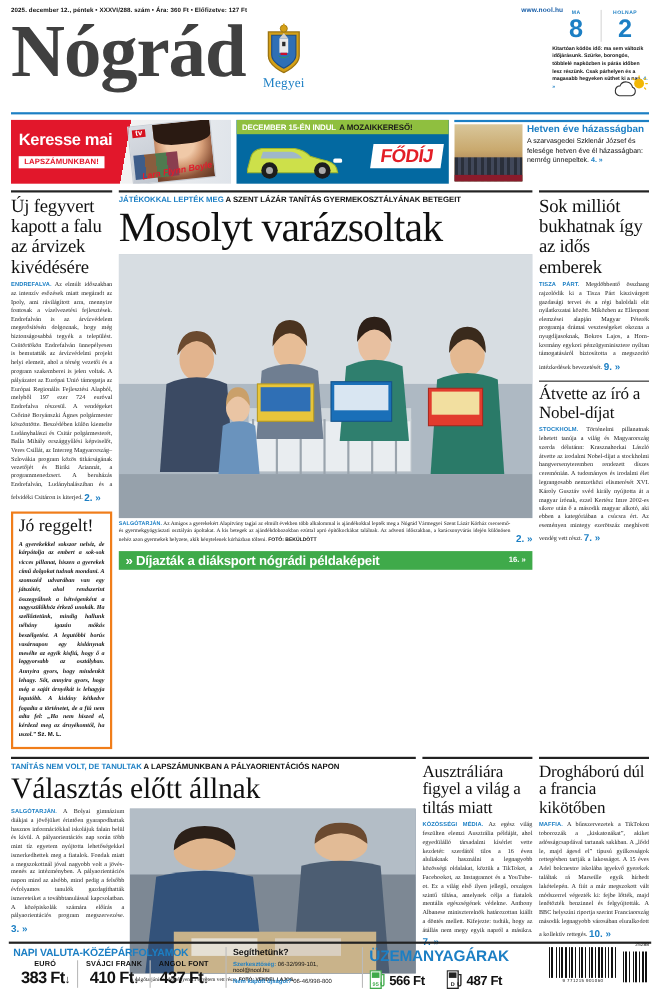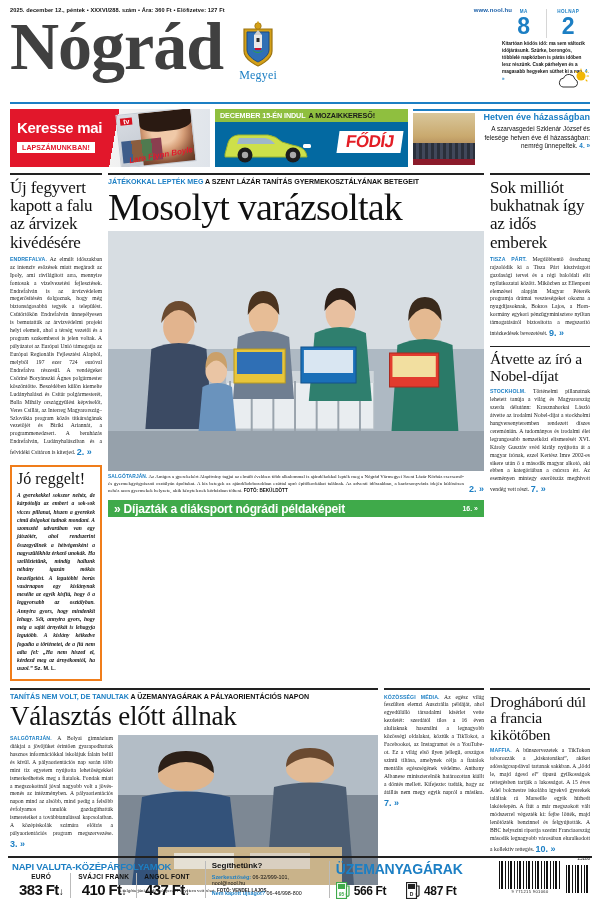--- a/index.html
+++ b/index.html
@@ -101,21 +101,21 @@
     position: absolute; right: 6px; top: 22px; background: #fff; color: #e31e26;
     font-size: 17px; font-weight: 700; padding: 1px 8px; transform: skewX(-8deg);
     letter-spacing: -.5px;
   }
   .promo.c { flex: 1; border-top: 2px solid #1c7fc4; display: flex; gap: 4px; padding-top: 2px; }
   .promo-c-img { flex: 0 0 62px; height: 52px; background:
      linear-gradient(180deg,#d9c79b 0%,#c9a96e 45%,#8e5b3a 100%); position: relative; overflow:hidden;}
   .promo-c-img .people { position: absolute; bottom: 0; left: 0; right: 0; height: 22px;
      background: repeating-linear-gradient(90deg,#2a2f3a 0 3px,#41485a 3px 6px); }
   .promo-c-img .carpet { position:absolute; bottom:0; left:0; right:0; height:6px; background:#8b1b2b;}
-  .promo-c-txt { flex: 1; text-align: right; }
+  .promo-c-txt { flex: 1; }
   .promo-c-title { color: #1c7fc4; font-size: 9px; font-weight: 700; line-height: 1.1; }
   .promo-c-body { font-size: 6.4px; line-height: 1.35; margin-top: 2px; }
   .promo-c-body .pg { color: #1c7fc4; font-weight: 700; }
 
   
   .grid { display: flex; gap: 6px; margin: 6px 2px 0 2px; }
   .col-left { flex: 0 0 92px; }
   .col-mid  { flex: 1; }
   .col-right{ flex: 0 0 100px; }
 
@@ -437,21 +437,21 @@
         <span class="dateline">STOCKHOLM.</span><span> Történelmi pillanatnak lehetett tanúja a világ és Magyarország szerda délutánn: Krasznahorkai László átvette az irodalmi Nobel-díjat a stockholmi hangversenyteremben rendezett díszes ceremónián. A tudományos és irodalmi élet legrangosabb nemzetközi elismerését XVI. Károly Gusztáv svéd király nyújtotta át a magyar írónak, ezzel Kertész Imre 2002-es sikere után ő a második magyar alkotó, aki ebben a kategóriában a csúcsra ért. Az eseményen mintegy ezerötszáz meghívott vendég vett részt.</span>
         <span class="jump">7. »</span>
       </div>
     </div>
   </div>
 
   <div class="lower">
     <div class="low-main">
       <div class="hr-thick"></div>
       <div class="kicker">
-        <span class="hl">TANÍTÁS NEM VOLT, DE TANULTAK</span><span> A ÜZEMANYAGÁRAK A PÁLYAORIENTÁCIÓS NAPON</span>
+        <span class="hl">TANÍTÁS NEM VOLT, DE TANULTAK</span><span> A LAPSZÁMUNKBAN A PÁLYAORIENTÁCIÓS NAPON</span>
       </div>
       <h2 class="head-serif" style="font-size:27px;margin-top:1px;">Választás előtt állnak</h2>
 
       <div class="low-cols">
         <div class="low-text">
           <div class="body-txt" style="margin-top:0;">
             <span class="dateline">SALGÓTARJÁN.</span><span> A Bolyai gimnázium diákjai a jövőjüket érintően gyarapodhattak hasznos információkkal iskolájuk falain belül és kívül. A pályaorientációs nap során több mint tíz egyetem nyújtotta lehetőségekkel ismerkedhettek meg a fiatalok. Fondak miatt a megszokottnál jóval nagyobb volt a jövés-menés az intézményben. A pályaorientációs napon mind az alsóbb, mind pedig a felsőbb évfolyamos tanulók gazdagíthatták ismereteiket a továbbtanulással kapcsolatban. A középiskolák számára előírás a pályaorientációs program megszervezése.</span>
             <span class="jump">3. »</span>
           </div>
         </div>
@@ -479,20 +479,21 @@
           <div class="cap-small">
             <span>A salgótarjáni rendezvényen 11 egyetem vett részt.</span>
             <span class="credit">FOTÓ: VENDEL LAJOS.</span>
           </div>
         </div>
       </div>
     </div>
 
     <div class="low-a">
       <div class="hr-thick"></div>
+      <h2 class="head-serif sm" style="margin-top:4px;">Ausztráliára figyel a világ a tiltás miatt</h2>
       <div class="body-txt">
         <span class="dateline">KÖZÖSSÉGI MÉDIA.</span><span> Az egész világ feszülten elemzi Ausztrália példáját, ahol egyedülálló társadalmi kísérlet vette kezdetét: szerdától tilos a 16 éven aluliaknak használni a legnagyobb közösségi oldalakat, köztük a TikTokot, a Facebookot, az Instagramot és a YouTube-ot. Ez a világ első ilyen jellegű, országos szintű tiltása, amelynek célja a fiatalok mentális egészségének védelme. Anthony Albanese miniszterelnök határozottan kiállt a döntés mellett. Kifejezte: tudták, hogy az átállás nem megy egyik napról a másikra.</span>
         <span class="jump">7. »</span>
       </div>
     </div>
 
     <div class="low-b">
       <div class="hr-thick"></div>
       <h2 class="head-serif sm" style="margin-top:4px;">Drogháború dúl a francia kikötőben</h2>
       <div class="body-txt">

